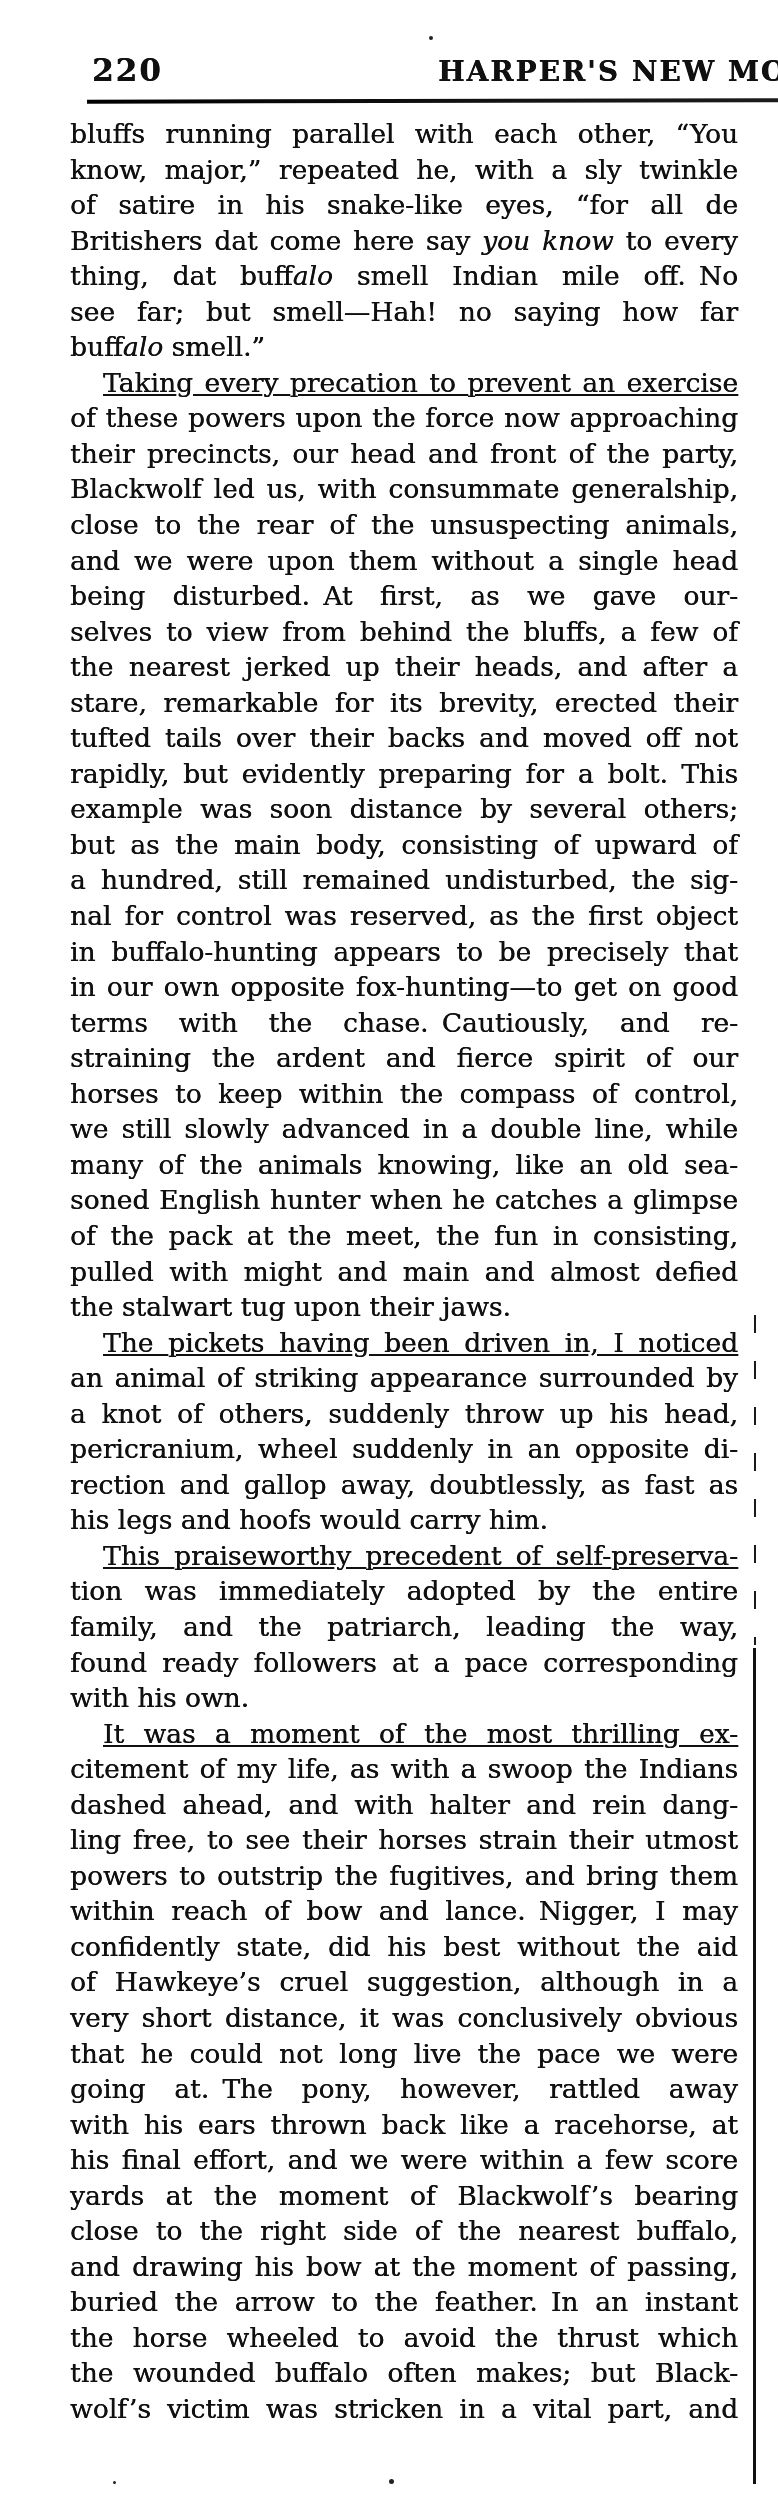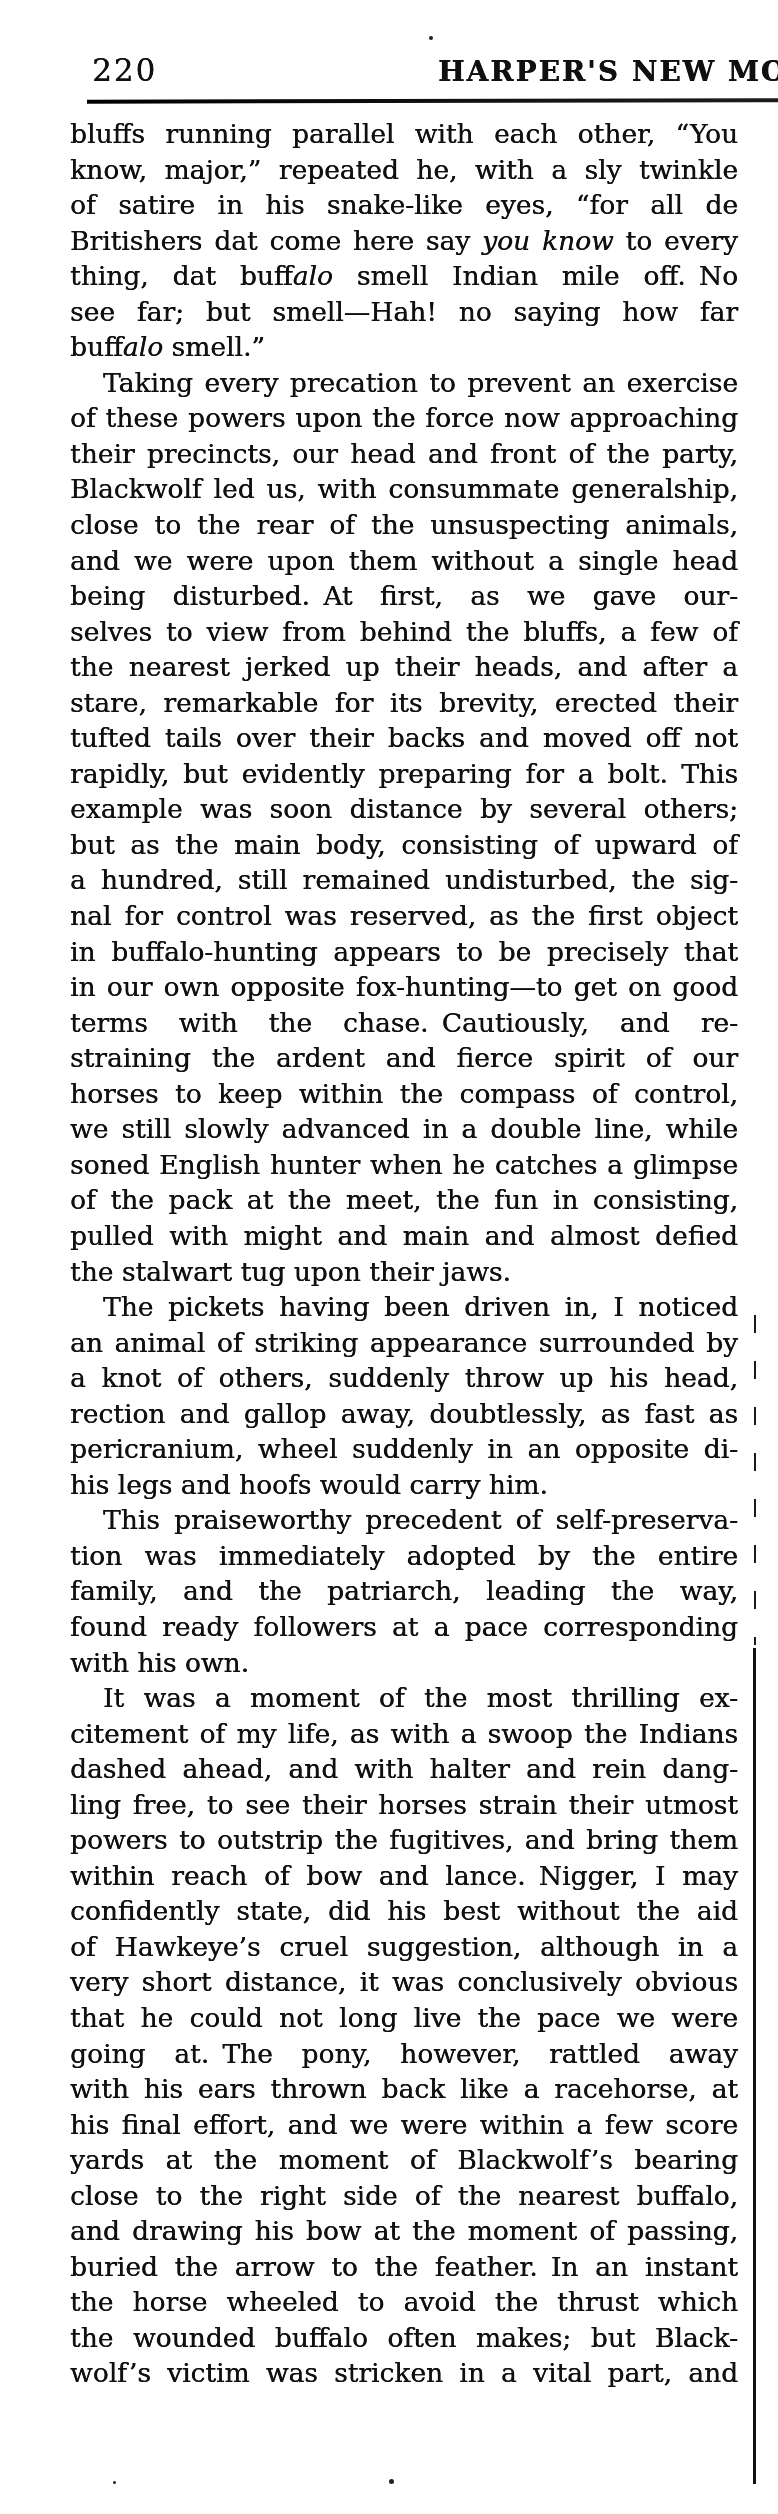--- a/index.html
+++ b/index.html
@@ -6,21 +6,21 @@
   .page {
     position:relative;
     width:778px; height:2514px;
     background:#ffffff;
     overflow:hidden;
     font-family:"DejaVu Serif","Liberation Serif",serif;
     color:#101010;
   }
   .pageno {
     position:absolute; left:92px; top:52px;
-    font-size:31px; font-weight:normal; letter-spacing:2px;
+    font-size:31px; font-weight:bold; letter-spacing:2px;
     text-shadow:0.4px 0 0 currentColor;
   }
   .running-title {
     position:absolute; left:438px; top:55px;
     font-size:28px; font-weight:bold; letter-spacing:2px;
     white-space:nowrap;
     text-shadow:0.4px 0 0 currentColor;
   }
   .hrule {
     position:absolute; left:87px; top:99px;
@@ -35,21 +35,21 @@
   .para { margin:0; padding:0; }
   .tline {
     font-size:26.5px;
     line-height:35.56px; height:35.56px;
     text-align:justify;
     text-align-last:justify;
     text-justify:inter-word;
     white-space:normal;
   }
   .tline.flush { text-align-last:left; }
-  .tline.indent { padding-left:33px; }
+  .tline.indent { padding-left:33px;text-decoration:underline; }
   .tline i { font-style:italic; }
   .vrule-dashed {
     position:absolute; left:754px; top:1315px;
     width:2px; height:330px;
     background:repeating-linear-gradient(180deg,#1a1a1a 0 18px,transparent 18px 46px);
   }
   .vrule-solid {
     position:absolute; left:753px; top:1648px;
     width:3px; height:836px;
     background:#111;
@@ -92,31 +92,32 @@
         <div class="tline">example was soon distance by several others;</div>
         <div class="tline">but as the main body, consisting of upward of</div>
         <div class="tline">a hundred, still remained undisturbed, the sig-</div>
         <div class="tline">nal for control was reserved, as the first object</div>
         <div class="tline">in buffalo-hunting appears to be precisely that</div>
         <div class="tline">in our own opposite fox-hunting—to get on good</div>
         <div class="tline">terms with the chase. Cautiously, and re-</div>
         <div class="tline">straining the ardent and fierce spirit of our</div>
         <div class="tline">horses to keep within the compass of control,</div>
         <div class="tline">we still slowly advanced in a double line, while</div>
+        <div class="tline">many of the animals knowing, like an old sea-</div>
         <div class="tline">soned English hunter when he catches a glimpse</div>
         <div class="tline">of the pack at the meet, the fun in consisting,</div>
         <div class="tline">pulled with might and main and almost defied</div>
         <div class="tline flush">the stalwart tug upon their jaws.</div>
       </div>
       <div class="para">
         <div class="tline indent">The pickets having been driven in, I noticed</div>
         <div class="tline">an animal of striking appearance surrounded by</div>
         <div class="tline">a knot of others, suddenly throw up his head,</div>
+        <div class="tline">pericranium, wheel suddenly in an opposite di-</div>
         <div class="tline">rection and gallop away, doubtlessly, as fast as</div>
-        <div class="tline">pericranium, wheel suddenly in an opposite di-</div>
         <div class="tline flush">his legs and hoofs would carry him.</div>
       </div>
       <div class="para">
         <div class="tline indent">This praiseworthy precedent of self-preserva-</div>
         <div class="tline">tion was immediately adopted by the entire</div>
         <div class="tline">family, and the patriarch, leading the way,</div>
         <div class="tline">found ready followers at a pace corresponding</div>
         <div class="tline flush">with his own.</div>
       </div>
       <div class="para">

